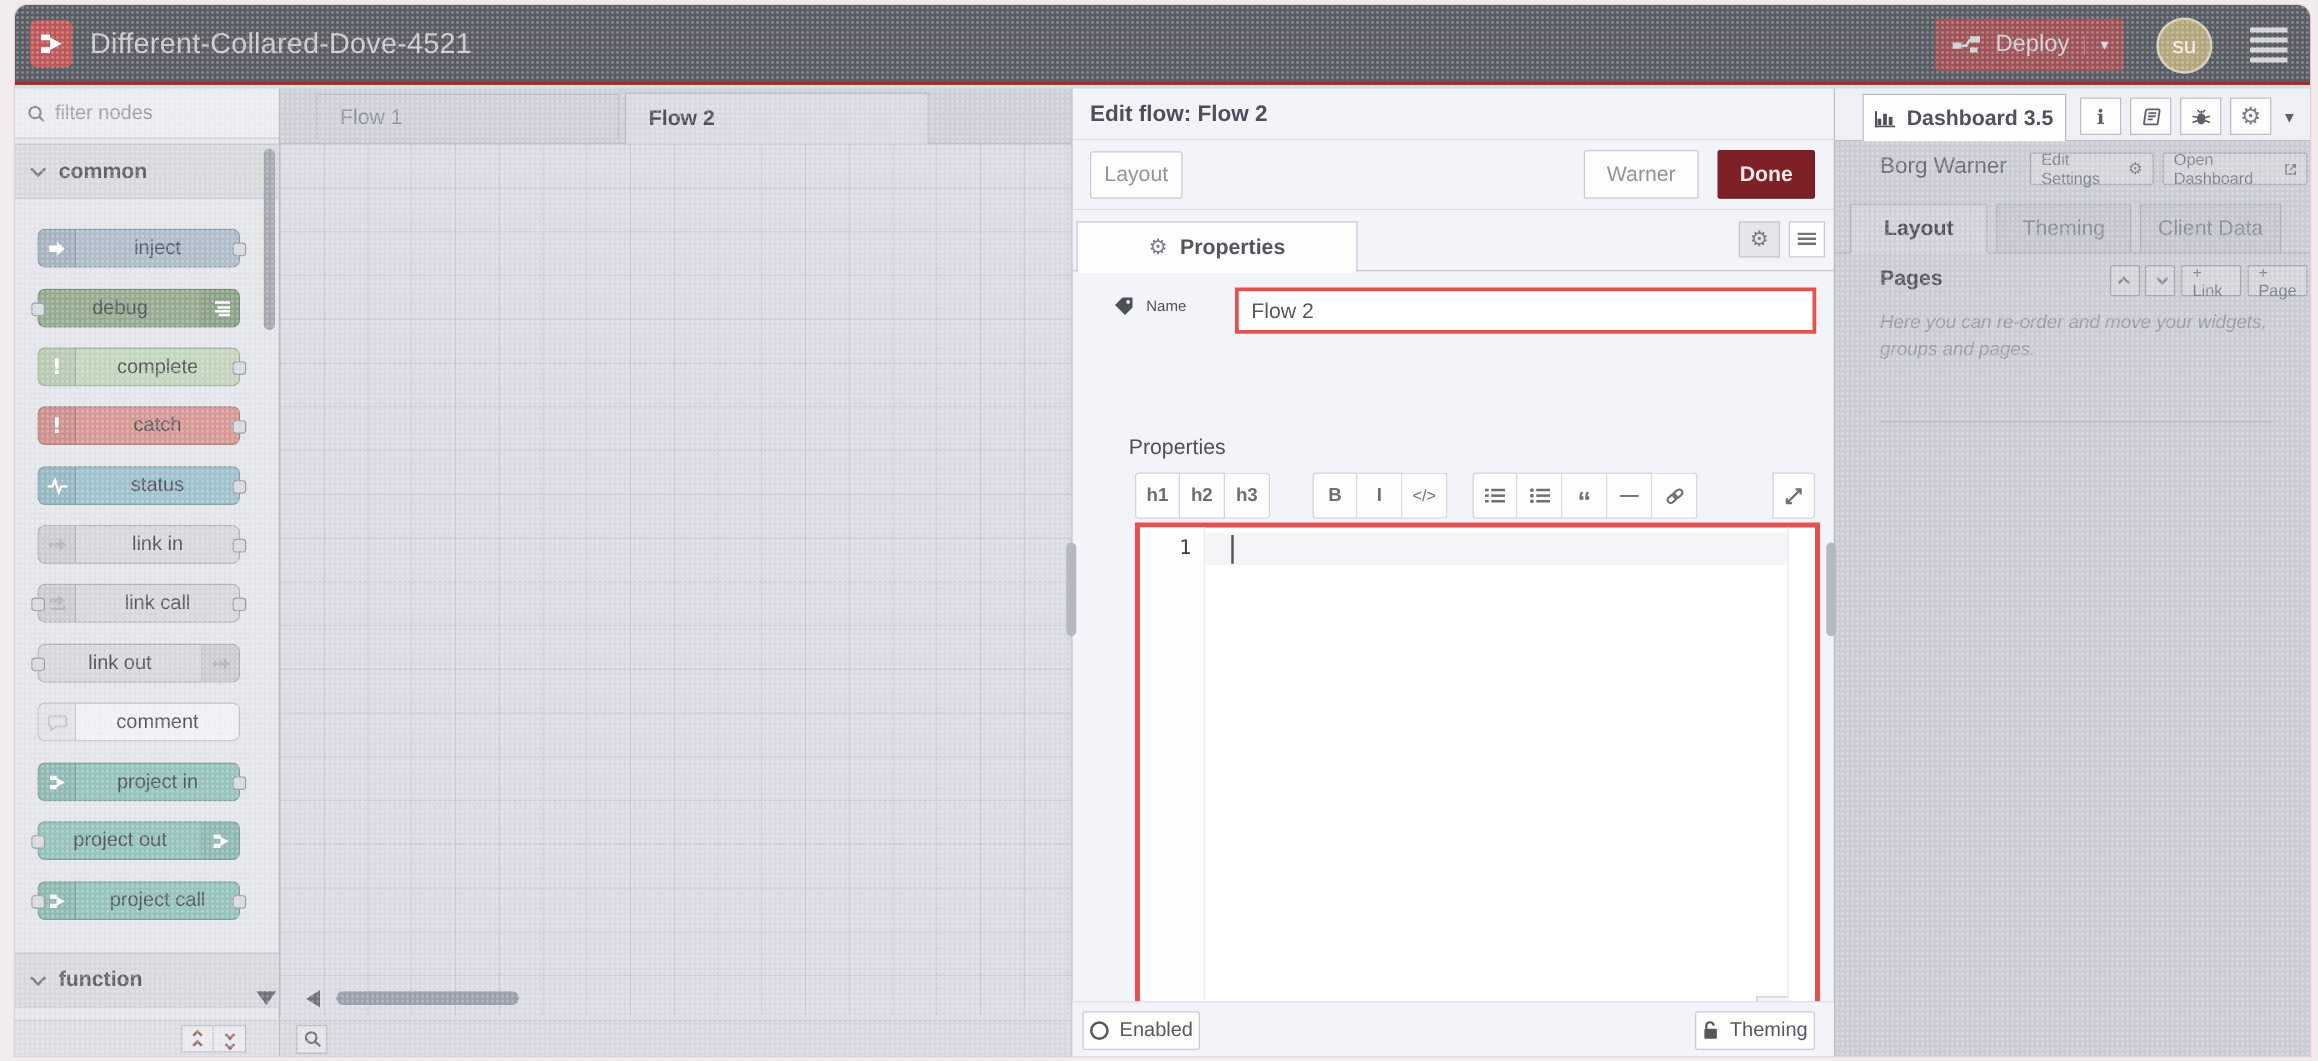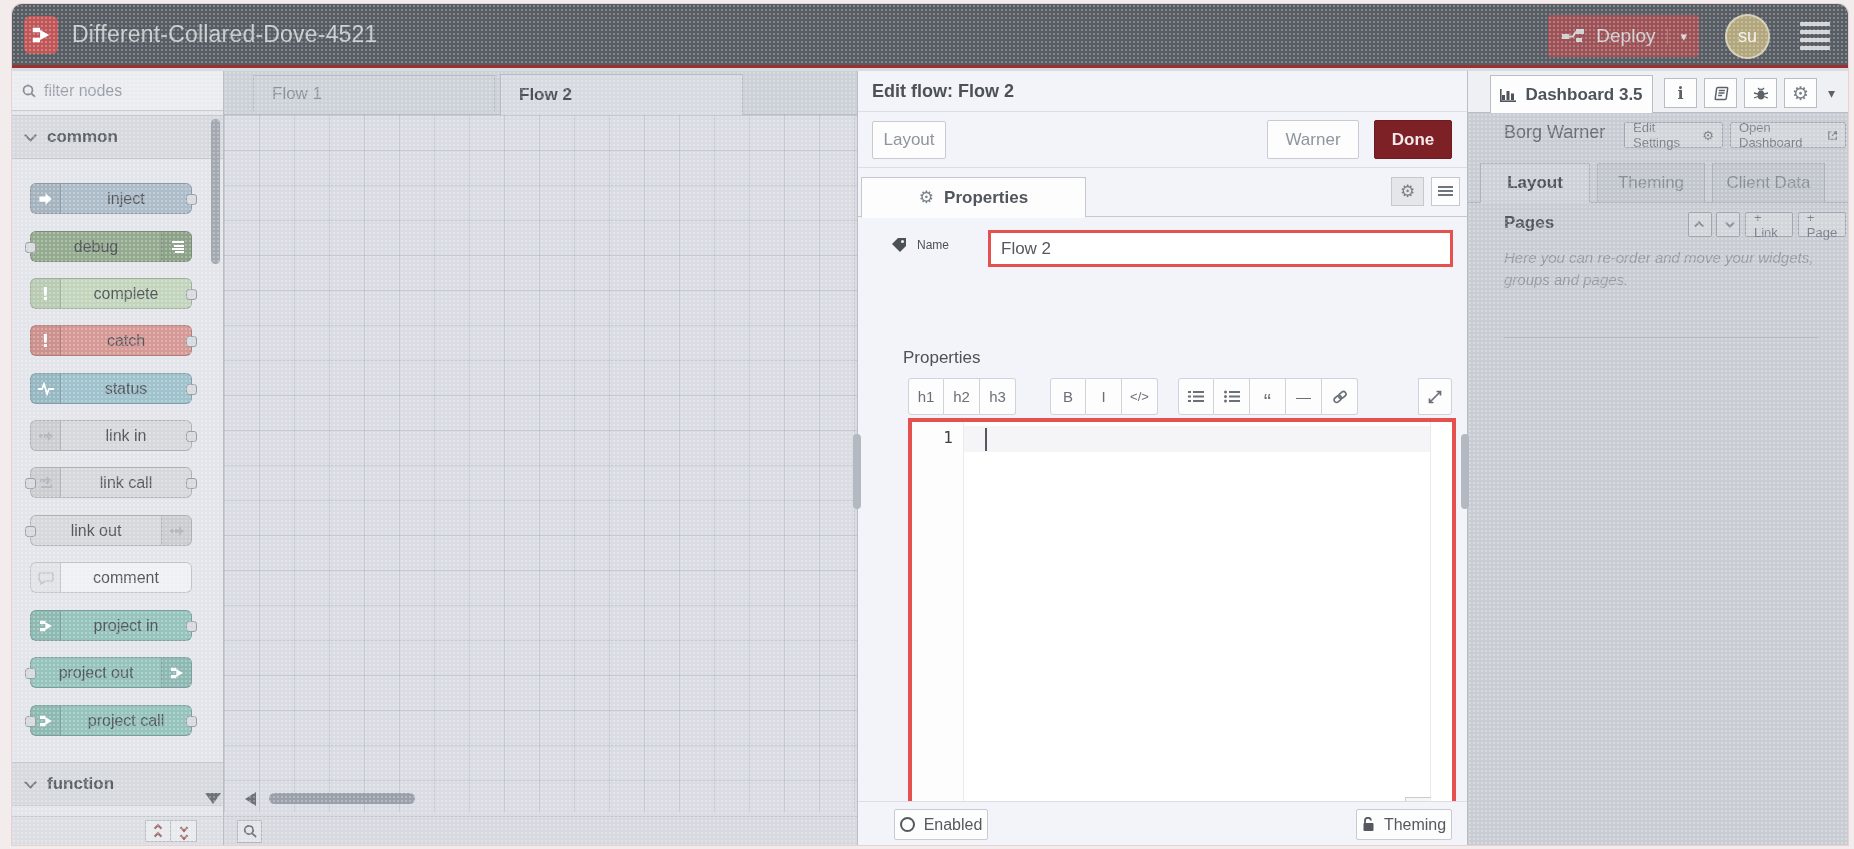--- a/index.html
+++ b/index.html
@@ -120,39 +120,39 @@
   .tray-form { position:absolute; left:0; top:146px; width:100%; height:584px; }
   .name-row { position:absolute; left:33px; top:20px; display:flex; align-items:center; gap:10px;
               font-size:12px; color:#4c5157; }
   .name-input { position:absolute; left:130px; top:13px; width:465px; height:37px; background:#fff;
                 border:3px solid #e4514f; font-size:17px; color:#55595e; padding-left:10px; outline:none;
                 font-family:inherit; }
   .desc-label { position:absolute; left:45px; top:131px; font-size:17px; color:#4c5157; }
   .md-toolbar { position:absolute; left:0; top:161px; width:100%; height:37px; }
   .tbgroup { position:absolute; top:0; height:37px; display:flex; }
   .tbtn { min-width:36px; height:37px; border:1px solid #d0d3d9; border-left:none; background:#fdfdfe;
-          color:#6b7077; font-size:15px; font-weight:normal; display:flex; align-items:center; justify-content:center;
+          color:#6b7077; font-size:15px; font-weight:bold; display:flex; align-items:center; justify-content:center;
           padding:0 8px; cursor:pointer; }
   .tbgroup .tbtn:first-child { border-left:1px solid #d0d3d9; border-radius:3px 0 0 3px; }
   .tbgroup .tbtn:last-child { border-radius:0 3px 3px 0; }
   .editor { position:absolute; left:50px; top:201px; width:548px; height:407px; border:4px solid #e4514f;
             background:#fff; }
   .ed-gutter { position:absolute; left:0; top:0; width:52px; height:100%; background:#fdfdfd;
                border-right:1px solid #ececf0; }
   .ed-lnum { position:absolute; right:10px; top:6px; font-family:"DejaVu Sans Mono",monospace;
              font-size:16px; color:#3c4045; }
   .ed-activeline { position:absolute; left:52px; top:4px; right:22px; height:26px; background:#f5f5f8; }
   .ed-cursor { position:absolute; left:73px; top:6px; width:2px; height:23px; background:#55595e; }
   .ed-vline { position:absolute; right:21px; top:0; height:100%; border-left:1px solid #e7e9ee; }
   .ed-help { position:absolute; right:21px; bottom:0; width:26px; height:24px; background:#f6f6f9;
              border:1px solid #ccc; border-right:none; border-bottom:none; color:#6b7077; font-weight:bold;
              font-size:14px; display:flex; align-items:center; justify-content:center; cursor:pointer; }
   .tray-footer { position:absolute; left:0; bottom:0; width:100%; height:44px; background:#f3f4f9;
                  border-top:1px solid #dcdee3; }
-  .btn-enabled { position:absolute; left:36px; top:7px; width:94px; height:31px; font-size:16px; gap:9px; color:#55595e; }
+  .btn-enabled { position:absolute; left:8px; top:7px; width:94px; height:31px; font-size:16px; gap:9px; color:#55595e; }
   .circle-ic { width:15px; height:15px; border:2px solid #55595e; border-radius:50%; display:inline-block; }
   .btn-locked { position:absolute; left:498px; top:7px; width:96px; height:31px; font-size:16px; gap:9px; color:#55595e; }
 
   
   .sidebar { position:absolute; left:1456px; top:0; width:380px; height:774px; background:#eef0f4; }
   .sb-tabsrow { position:absolute; left:0; top:0; width:100%; height:42px; background:#eef0f4;
                 border-bottom:1px solid #b9bdc4; }
   .sb-tab { position:absolute; left:22px; top:4px; width:163px; height:38px; background:#fdfdfe;
             border:1px solid #b9bdc4; border-bottom:none; z-index:2; display:flex; align-items:center;
             justify-content:center; gap:8px; font-size:17px; font-weight:bold; color:#4e535a; cursor:pointer; }

